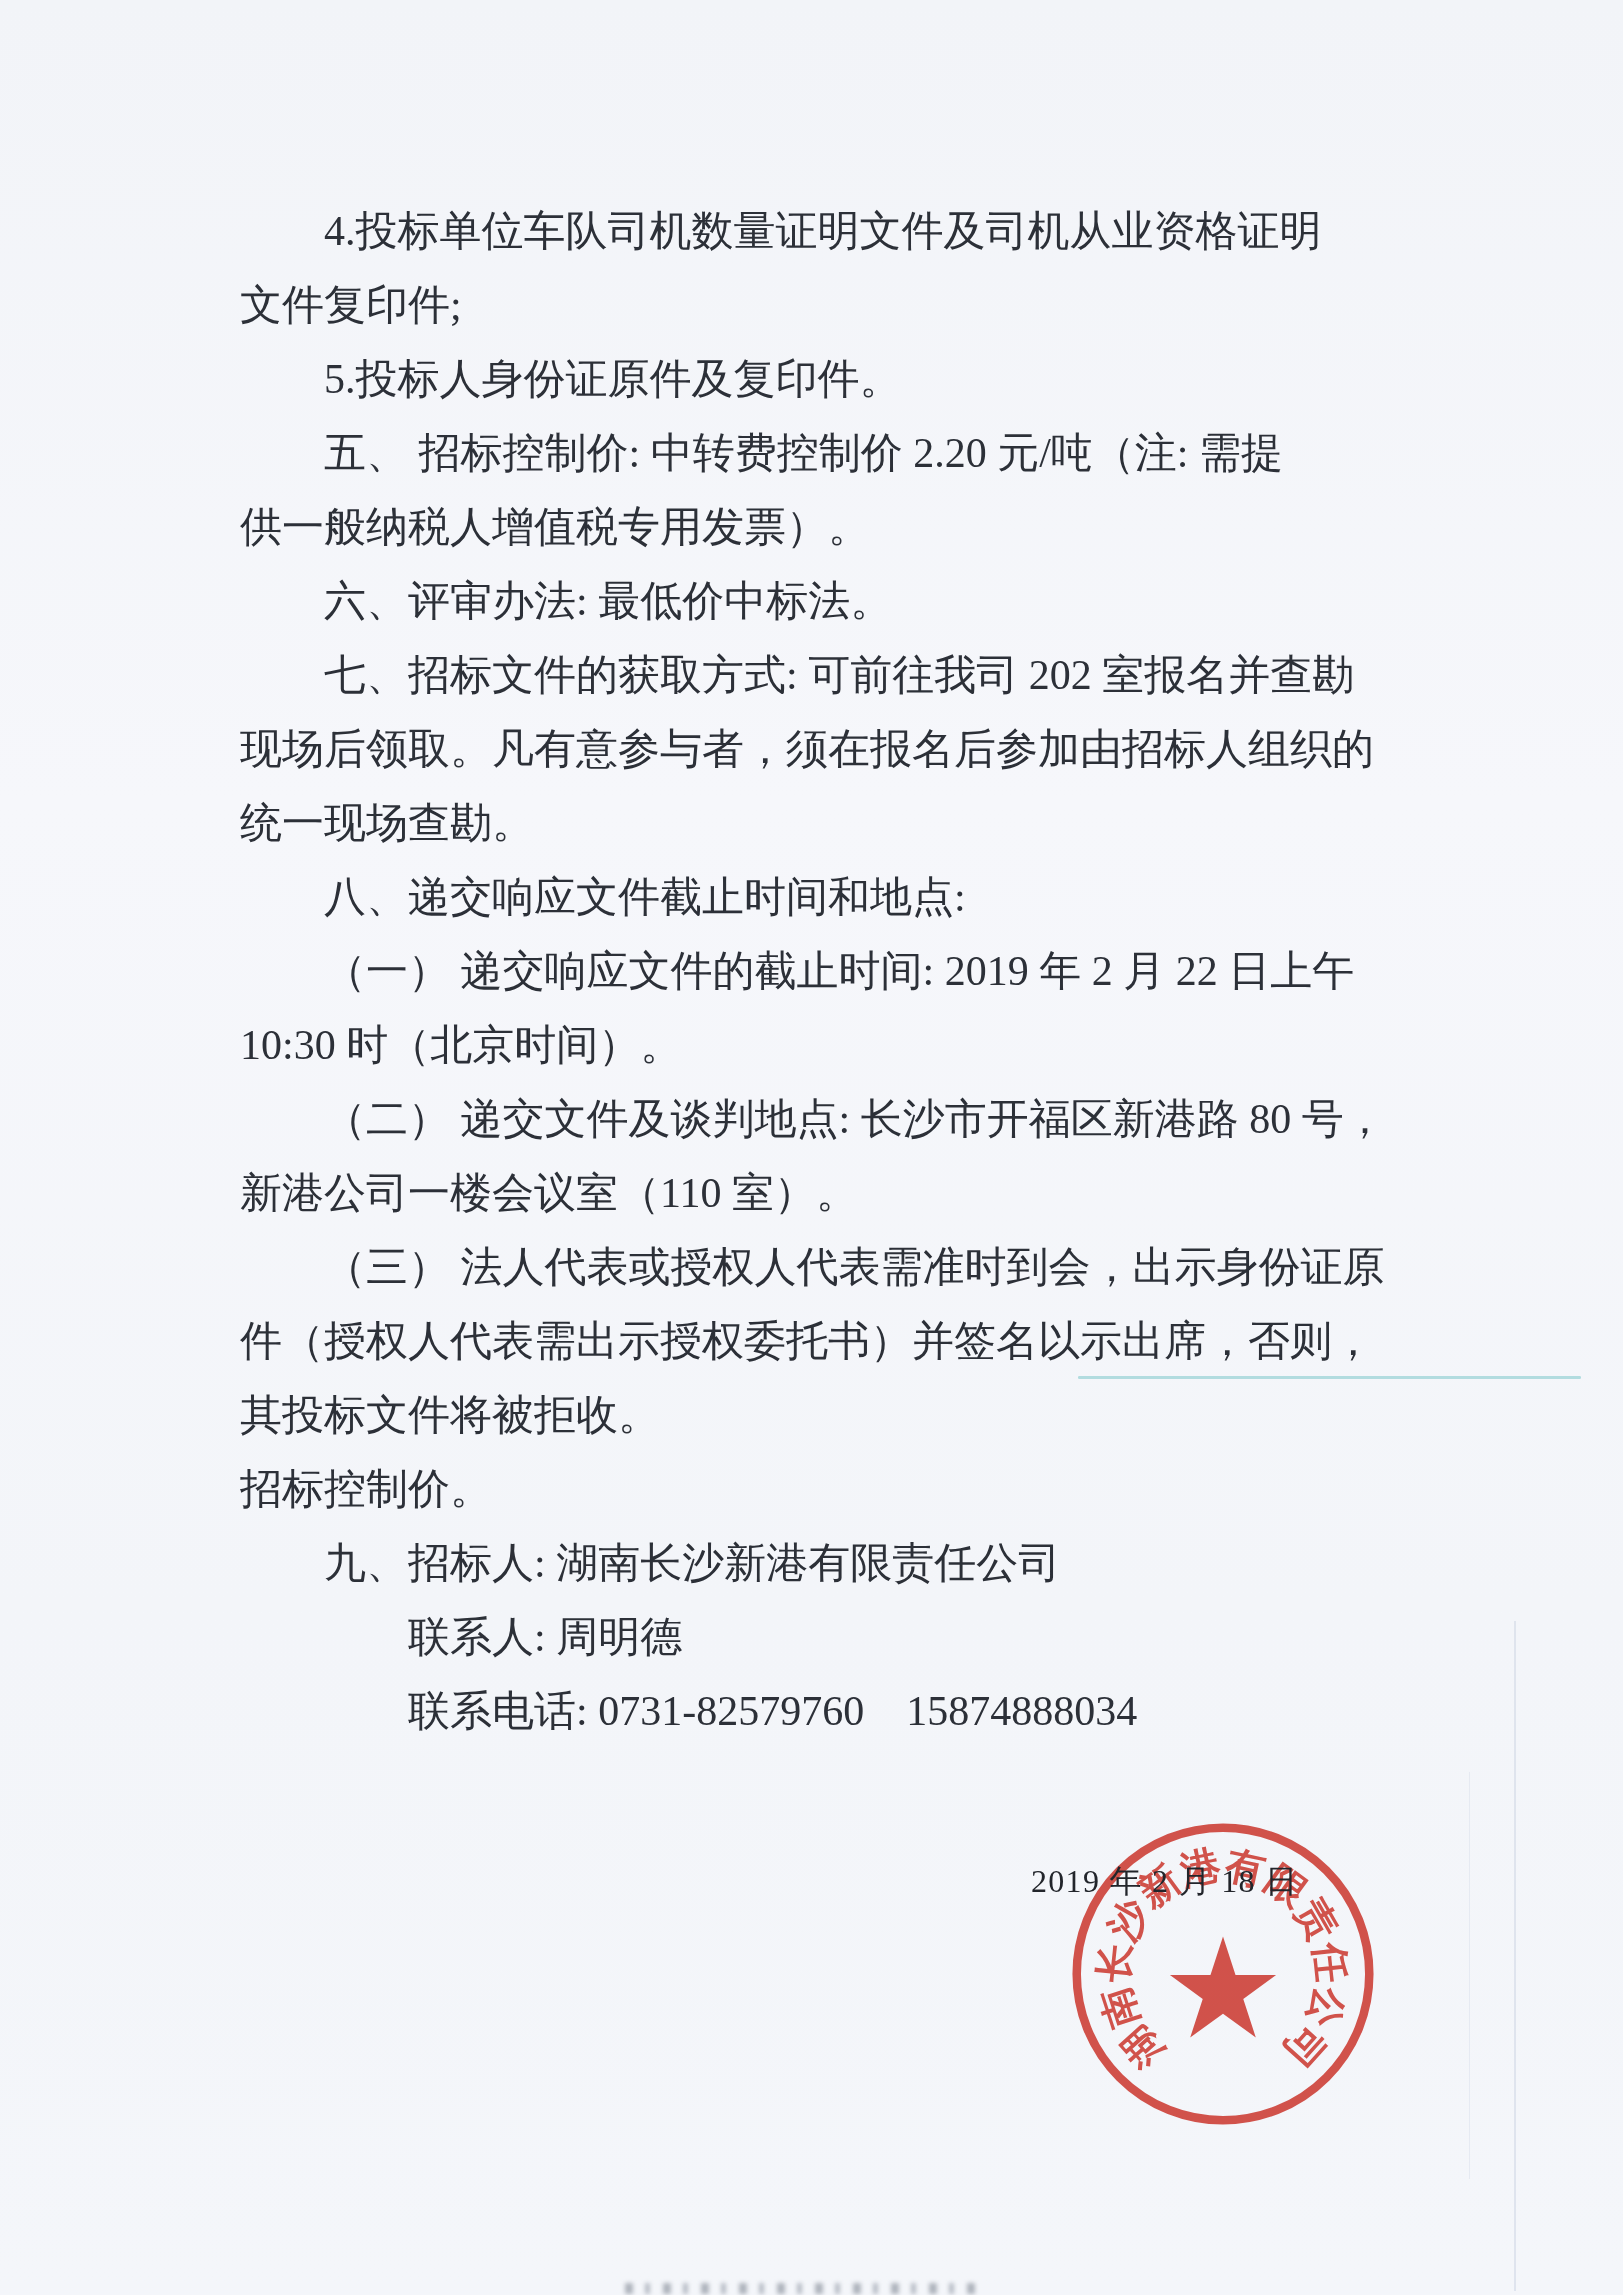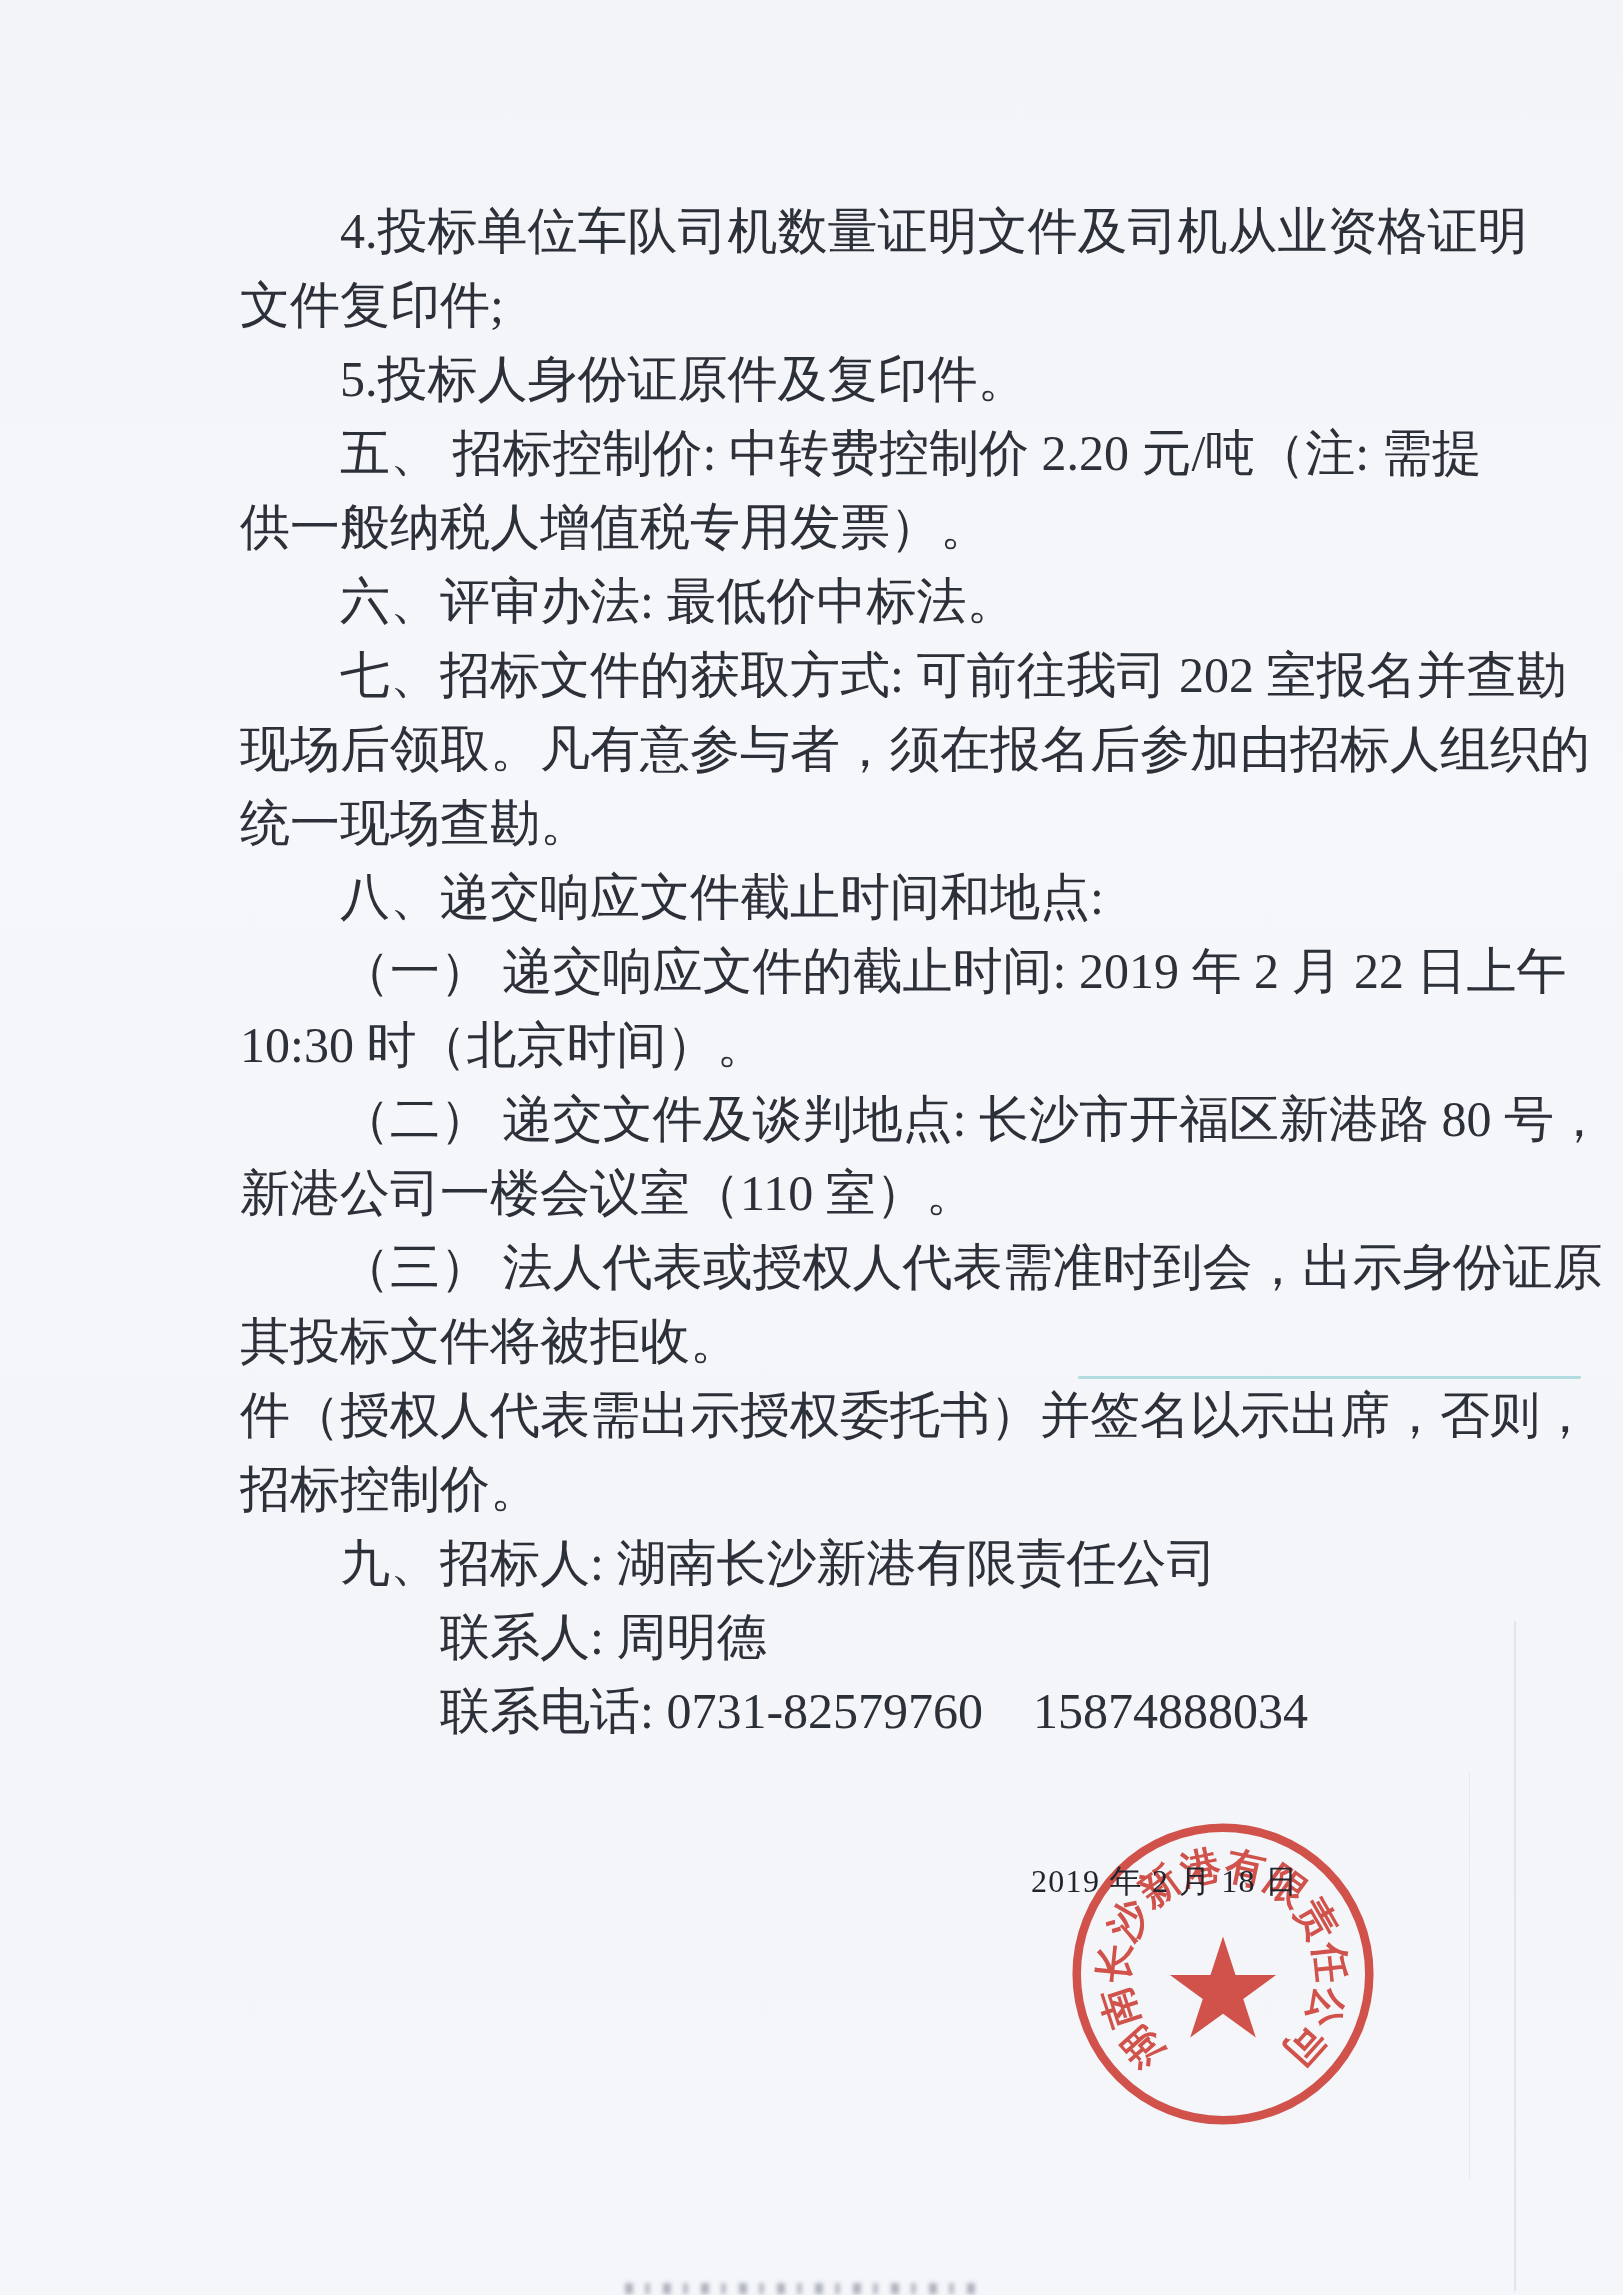--- a/index.html
+++ b/index.html
@@ -14,21 +14,21 @@
     overflow: hidden;
     background: linear-gradient(180deg, #f2f4f8 0%, #f6f7fb 35%, #f3f5f9 70%, #f4f6fa 100%);
     font-family: "Liberation Serif", "DejaVu Serif", serif;
   }
   .text-block {
     position: absolute;
     left: 240px;
     top: 194px;
     width: 1234px;
     color: #2c3038;
-    font-size: 50px;
+    font-size: 42px;
   }
   .line {
     height: 74px;
     line-height: 74px;
     white-space: pre;
   }
   .ind2 { text-indent: 2em; }
   .ind4 { text-indent: 4em; }
   .date {
     position: absolute;
@@ -109,22 +109,22 @@
     <div class="line ind2">六、评审办法: 最低价中标法。</div>
     <div class="line ind2">七、招标文件的获取方式: 可前往我司 202 室报名并查勘</div>
     <div class="line">现场后领取。凡有意参与者，须在报名后参加由招标人组织的</div>
     <div class="line">统一现场查勘。</div>
     <div class="line ind2">八、递交响应文件截止时间和地点:</div>
     <div class="line ind2">（一） 递交响应文件的截止时间: 2019 年 2 月 22 日上午</div>
     <div class="line">10:30 时（北京时间）。</div>
     <div class="line ind2">（二） 递交文件及谈判地点: 长沙市开福区新港路 80 号，</div>
     <div class="line">新港公司一楼会议室（110 室）。</div>
     <div class="line ind2">（三） 法人代表或授权人代表需准时到会，出示身份证原</div>
+    <div class="line">件（授权人代表需出示授权委托书）并签名以示出席，否则，</div>
     <div class="line">其投标文件将被拒收。</div>
-    <div class="line">件（授权人代表需出示授权委托书）并签名以示出席，否则，</div>
     <div class="line">招标控制价。</div>
     <div class="line ind2">九、招标人: 湖南长沙新港有限责任公司</div>
     <div class="line ind4">联系人: 周明德</div>
     <div class="line ind4">联系电话: 0731-82579760    15874888034</div>
   </div>
 
   <div class="cyan-line"></div>
   <div class="streak1"></div>
   <div class="streak2"></div>
   <div class="bottom-smudge"></div>

